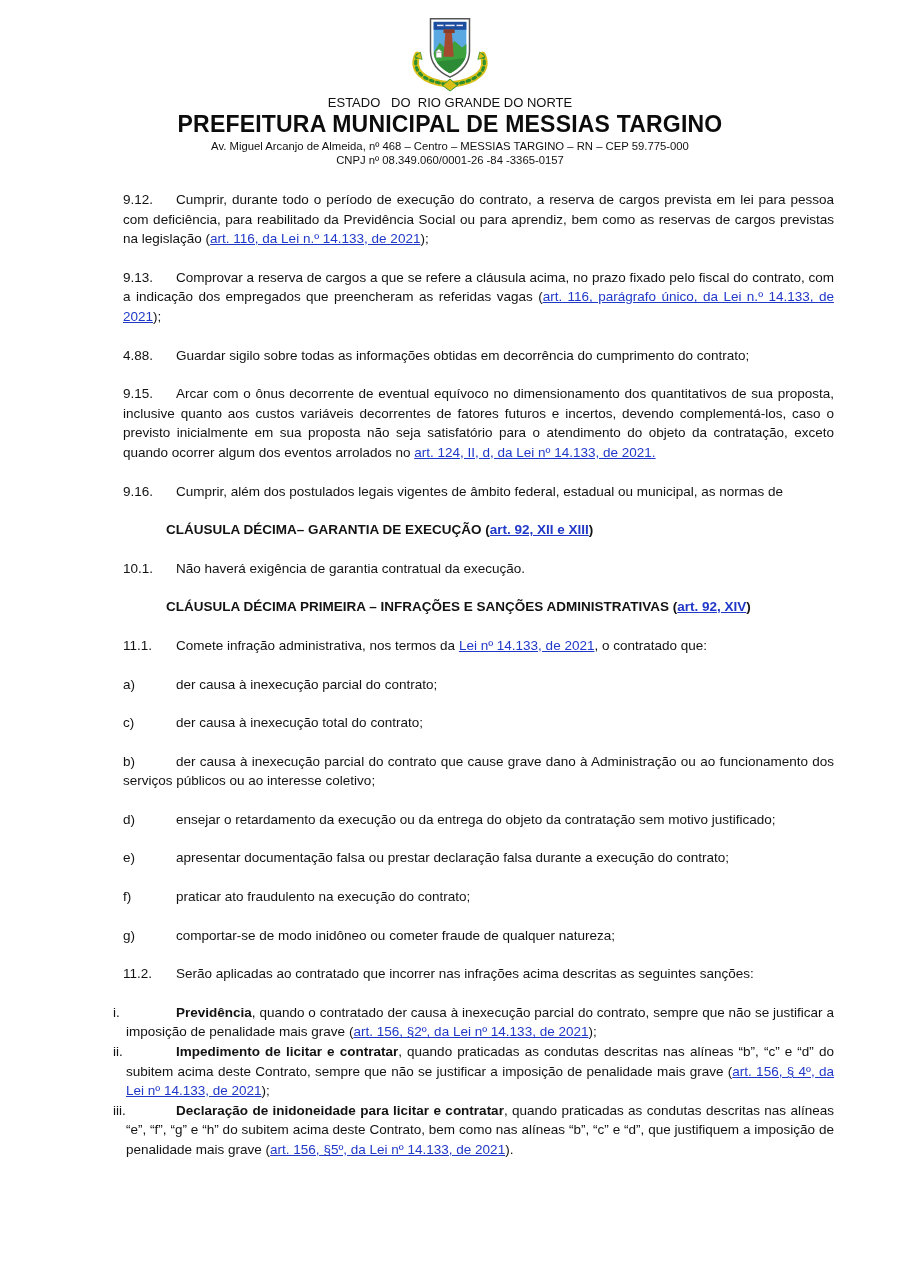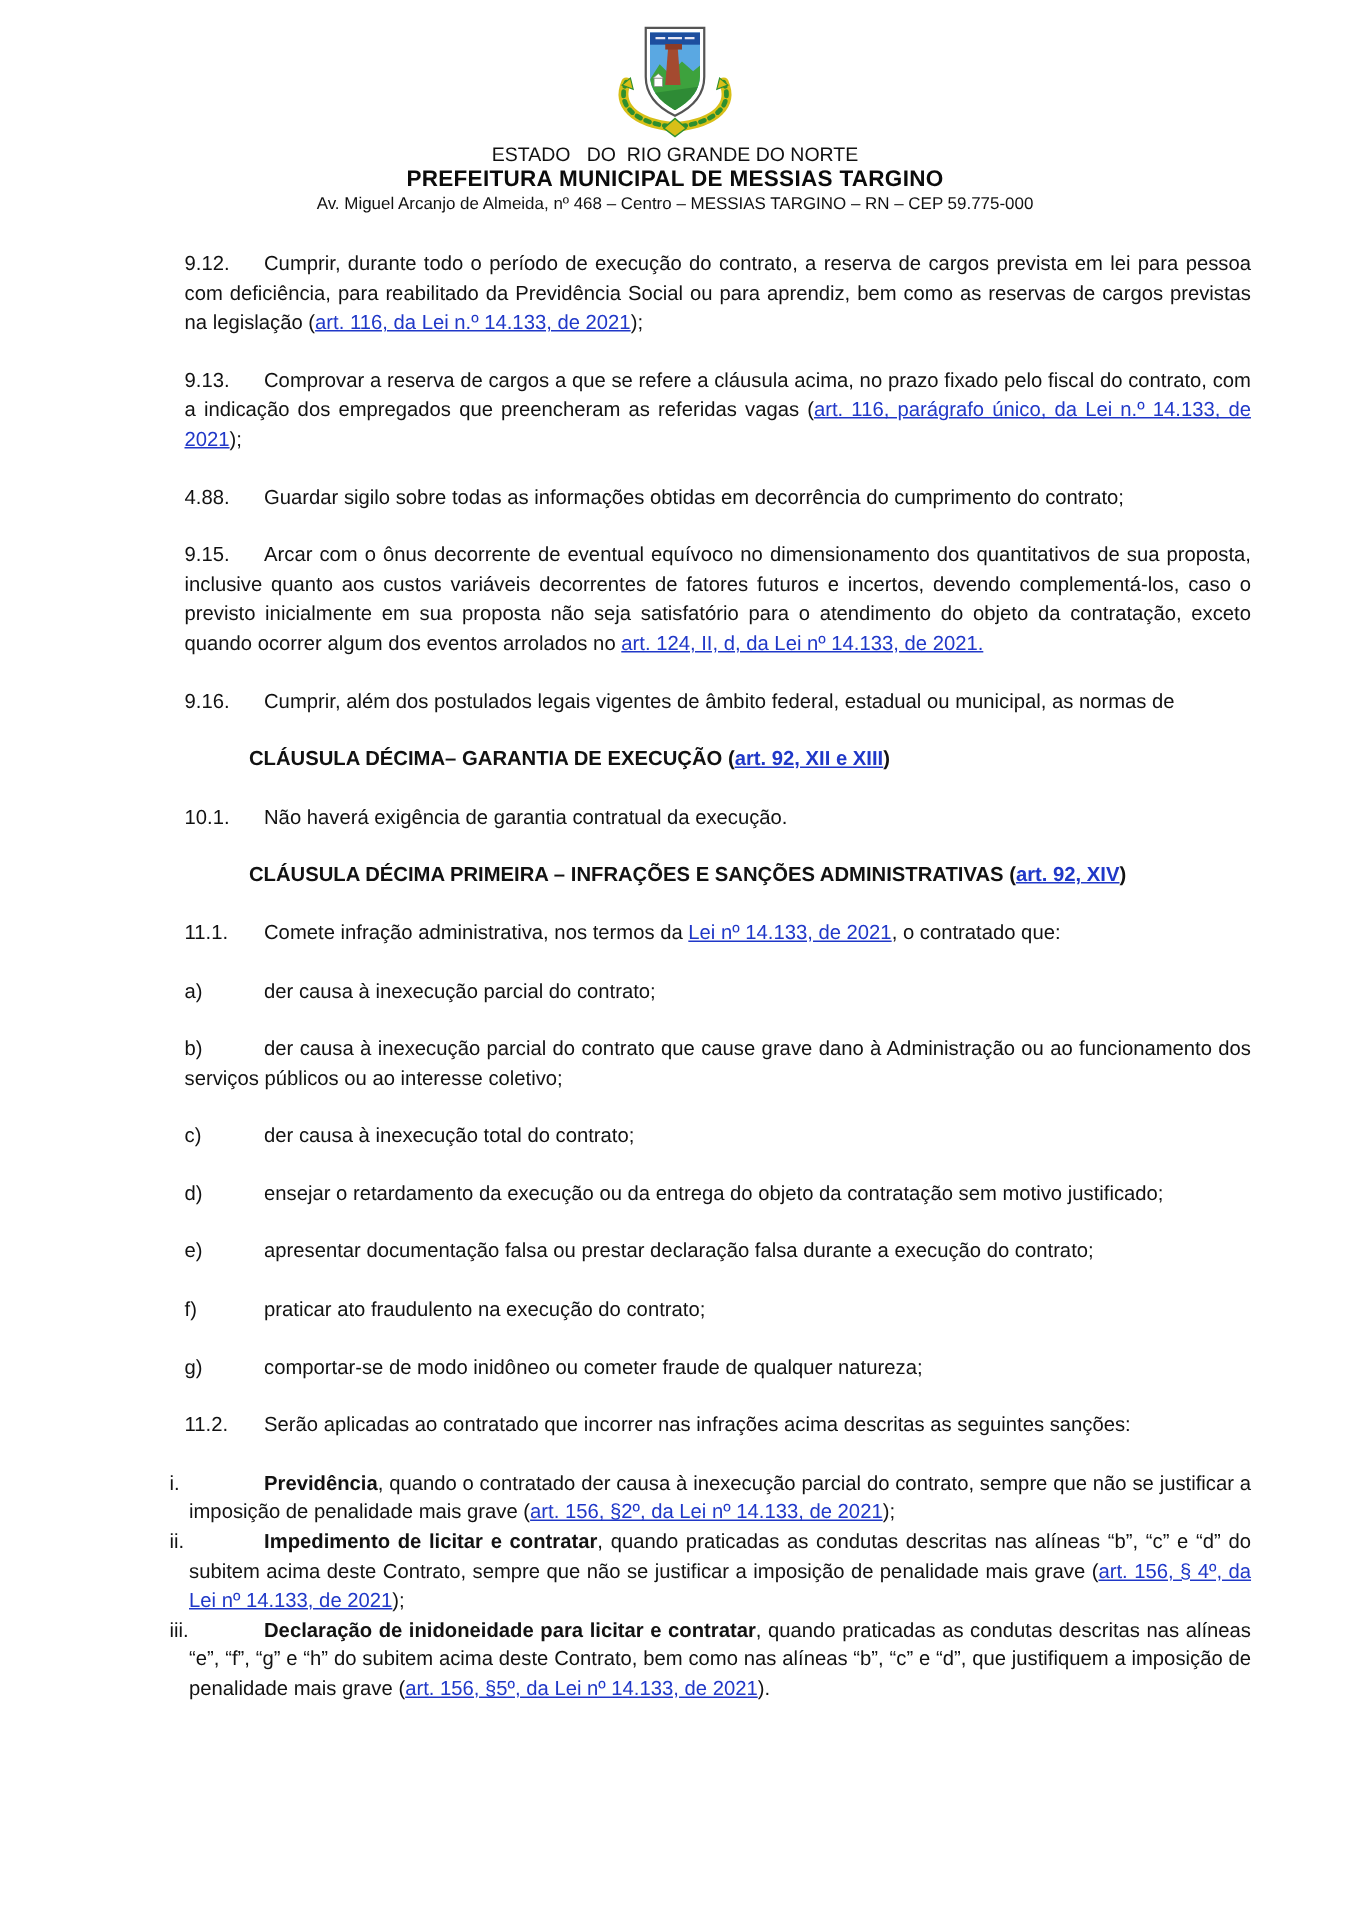--- a/index.html
+++ b/index.html
@@ -23,21 +23,21 @@
   }
   .crest-wrap { line-height: 0; }
   .crest { width: 96px; height: 78px; }
   .state-line {
     font-size: 13px;
     white-space: pre;
     margin-top: 3px;
     color: #111;
   }
   .org-title {
-    font-size: 15px;
+    font-size: 23px;
     font-weight: bold;
     margin-top: 1px;
     letter-spacing: 0.2px;
     color: #0c0c0c;
   }
   .address-line, .cnpj-line {
     font-size: 11.3px;
     margin-top: 2px;
     color: #111;
   }
@@ -111,35 +111,36 @@
           <polygon points="45,20 52,20 54,46 43,46" fill="#a44a30"></polygon>
           <rect x="43" y="16.5" width="12" height="4" fill="#8c3b26"></rect>
           <rect x="35" y="41" width="6" height="6" fill="#ffffff" stroke="#8a8a8a" stroke-width="0.5"></rect>
           <polygon points="34.4,41 41.6,41 38,37.8" fill="#ffffff" stroke="#8a8a8a" stroke-width="0.5"></polygon>
         </g>
       </svg>
     </div>
     <div class="state-line">ESTADO   DO  RIO GRANDE DO NORTE</div>
     <div class="org-title">PREFEITURA MUNICIPAL DE MESSIAS TARGINO</div>
     <div class="address-line">Av. Miguel Arcanjo de Almeida, nº 468 – Centro – MESSIAS TARGINO – RN – CEP 59.775-000</div>
+    <div class="cnpj-line">CNPJ nº 08.349.060/0001-26 -84 -3365-0157</div>
   </div>
 
   <div class="doc-body">
       <p class="item"><span class="marker">9.12.</span><span>Cumprir, durante todo o período de execução do contrato, a reserva de cargos prevista em lei para pessoa com deficiência, para reabilitado da Previdência Social ou para aprendiz, bem como as reservas de cargos previstas na legislação (</span><a class="doc-link" href="#">art. 116, da Lei n.º 14.133, de 2021</a><span>);</span></p>
       <p class="item"><span class="marker">9.13.</span><span>Comprovar a reserva de cargos a que se refere a cláusula acima, no prazo fixado pelo fiscal do contrato, com a indicação dos empregados que preencheram as referidas vagas (</span><a class="doc-link" href="#">art. 116, parágrafo único, da Lei n.º 14.133, de 2021</a><span>);</span></p>
       <p class="item"><span class="marker">4.88.</span><span>Guardar sigilo sobre todas as informações obtidas em decorrência do cumprimento do contrato;</span></p>
       <p class="item"><span class="marker">9.15.</span><span>Arcar com o ônus decorrente de eventual equívoco no dimensionamento dos quantitativos de sua proposta, inclusive quanto aos custos variáveis decorrentes de fatores futuros e incertos, devendo complementá-los, caso o previsto inicialmente em sua proposta não seja satisfatório para o atendimento do objeto da contratação, exceto quando ocorrer algum dos eventos arrolados no </span><a class="doc-link" href="#">art. 124, II, d, da Lei nº 14.133, de 2021.</a></p>
       <p class="item"><span class="marker">9.16.</span><span>Cumprir, além dos postulados legais vigentes de âmbito federal, estadual ou municipal, as normas de</span></p>
       <p class="heading"><span>CLÁUSULA DÉCIMA– GARANTIA DE EXECUÇÃO (</span><a class="doc-link" href="#">art. 92, XII e XIII</a><span>)</span></p>
       <p class="item"><span class="marker">10.1.</span><span>Não haverá exigência de garantia contratual da execução.</span></p>
       <p class="heading"><span>CLÁUSULA DÉCIMA PRIMEIRA – INFRAÇÕES E SANÇÕES ADMINISTRATIVAS (</span><a class="doc-link" href="#">art. 92, XIV</a><span>)</span></p>
       <p class="item"><span class="marker">11.1.</span><span>Comete infração administrativa, nos termos da </span><a class="doc-link" href="#">Lei nº 14.133, de 2021</a><span>, o contratado que:</span></p>
       <p class="item"><span class="marker">a)</span><span>der causa à inexecução parcial do contrato;</span></p>
+      <p class="item"><span class="marker">c)</span><span>der causa à inexecução total do contrato;</span></p>
       <p class="item"><span class="marker">b)</span><span>der causa à inexecução parcial do contrato que cause grave dano à Administração ou ao funcionamento dos serviços públicos ou ao interesse coletivo;</span></p>
-      <p class="item"><span class="marker">c)</span><span>der causa à inexecução total do contrato;</span></p>
       <p class="item"><span class="marker">d)</span><span>ensejar o retardamento da execução ou da entrega do objeto da contratação sem motivo justificado;</span></p>
       <p class="item"><span class="marker">e)</span><span>apresentar documentação falsa ou prestar declaração falsa durante a execução do contrato;</span></p>
       <p class="item"><span class="marker">f)</span><span>praticar ato fraudulento na execução do contrato;</span></p>
       <p class="item"><span class="marker">g)</span><span>comportar-se de modo inidôneo ou cometer fraude de qualquer natureza;</span></p>
       <p class="item"><span class="marker">11.2.</span><span>Serão aplicadas ao contratado que incorrer nas infrações acima descritas as seguintes sanções:</span></p>
       <p class="roman"><span class="marker">i.</span><span class="bold">Previdência</span><span>, quando o contratado der causa à inexecução parcial do contrato, sempre que não se justificar a imposição de penalidade mais grave (</span><a class="doc-link" href="#">art. 156, §2º, da Lei nº 14.133, de 2021</a><span>);</span></p>
       <p class="roman"><span class="marker">ii.</span><span class="bold">Impedimento de licitar e contratar</span><span>, quando praticadas as condutas descritas nas alíneas “b”, “c” e “d” do subitem acima deste Contrato, sempre que não se justificar a imposição de penalidade mais grave (</span><a class="doc-link" href="#">art. 156, § 4º, da Lei nº 14.133, de 2021</a><span>);</span></p>
       <p class="roman"><span class="marker">iii.</span><span class="bold">Declaração de inidoneidade para licitar e contratar</span><span>, quando praticadas as condutas descritas nas alíneas “e”, “f”, “g” e “h” do subitem acima deste Contrato, bem como nas alíneas “b”, “c” e “d”, que justifiquem a imposição de penalidade mais grave (</span><a class="doc-link" href="#">art. 156, §5º, da Lei nº 14.133, de 2021</a><span>).</span></p>
     </div>
 

